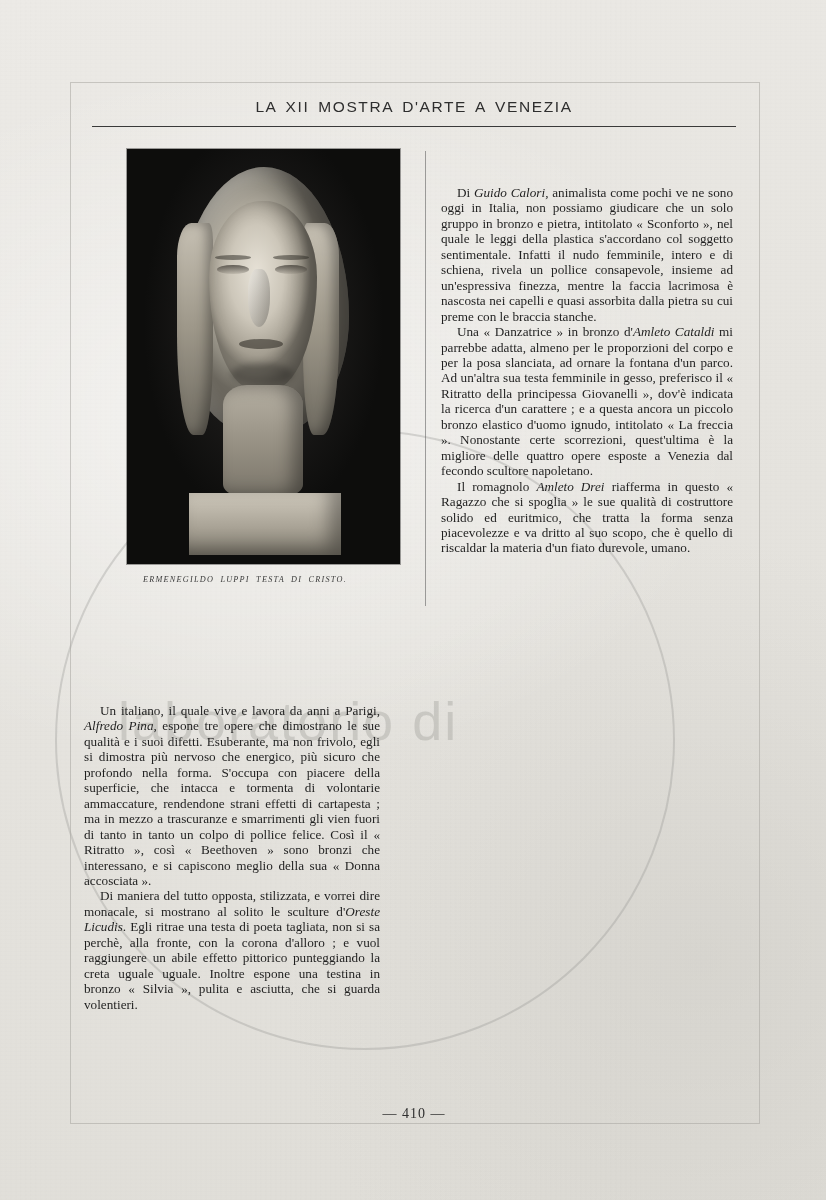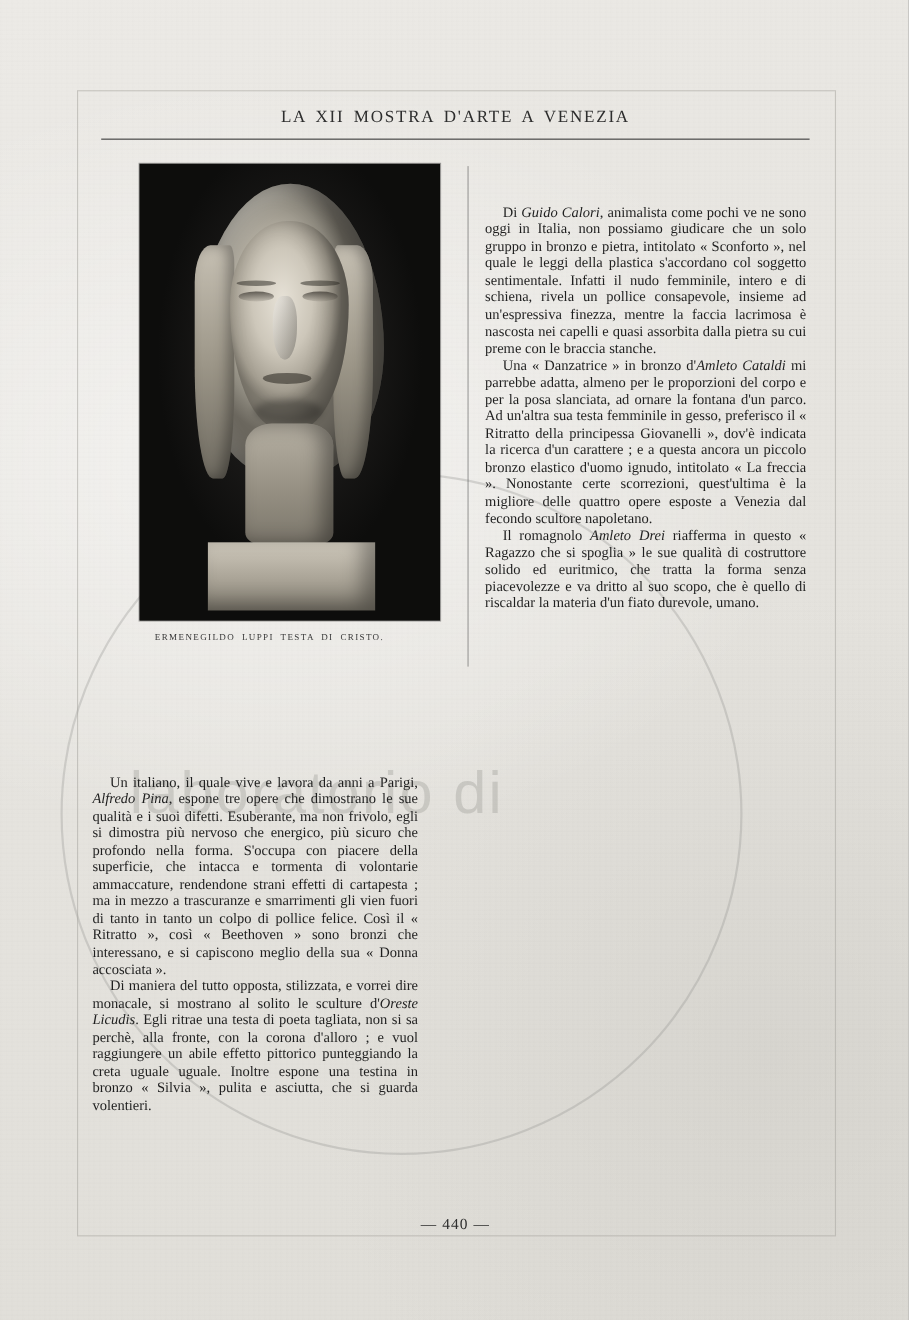--- a/index.html
+++ b/index.html
@@ -85,21 +85,21 @@
     position: absolute;
     left: 84px;
     top: 96px;
     width: 660px;
     height: 1020px;
   }
 
   
   #running-head {
     text-align: center;
-    font-family: Liberation Serif, serif;
+    font-family: Liberation Sans, sans-serif;
     font-size: 15.5px;
     letter-spacing: 1.6px;
     color: #2e2e2e;
     padding-top: 2px;
     word-spacing: 3px;
   }
   #head-rule {
     margin: 10px 8px 0 8px;
     height: 1px;
     background: #3a3a3a;
@@ -121,20 +121,21 @@
     background: rgba(90,90,90,0.55);
   }
 
   .figure {
     position: absolute;
   }
   #figure-christ {
     left: 43px;
     top: 0px;
     width: 236px;
+    font-style: italic;
   }
   #photo-christ {
     width: 273px;
     height: 415px;
     position: relative;
     overflow: hidden;
     background: #111010;
     background-image:
       radial-gradient(ellipse 120px 200px at 50% 42%, #3a3632 0%, #1a1918 55%, #0d0d0c 100%);
     box-shadow: 0 0 0 1px rgba(0,0,0,0.35);
@@ -495,16 +496,16 @@
     <div id="lower">
 
       <div class="textcol" id="col-left-bottom">
         <p>Un italiano, il quale vive e lavora da anni a Parigi, <em>Alfredo Pina</em>, espone tre opere che dimostrano le sue qualità e i suoi difetti. Esuberante, ma non frivolo, egli si dimostra più nervoso che energico, più sicuro che profondo nella forma. S'occupa con piacere della superficie, che intacca e tormenta di volontarie ammaccature, rendendone strani effetti di cartapesta ; ma in mezzo a trascuranze e smarrimenti gli vien fuori di tanto in tanto un colpo di pollice felice. Così il « Ritratto », così « Beethoven » sono bronzi che interessano, e si capiscono meglio della sua « Donna accosciata ».</p>
         <p>Di maniera del tutto opposta, stilizzata, e vorrei dire monacale, si mostrano al solito le sculture d'<em>Oreste Licudis</em>. Egli ritrae una testa di poeta tagliata, non si sa perchè, alla fronte, con la corona d'alloro ; e vuol raggiungere un abile effetto pittorico punteggiando la creta uguale uguale. Inoltre espone una testina in bronzo « Silvia », pulita e asciutta, che si guarda volentieri.</p>
       </div>
 
 
     </div>
 
-    <div id="folio">— 440 —</div>
+    <div id="folio">— 410 —</div>
 
   </div>
 </div>
 
 </body></html>

